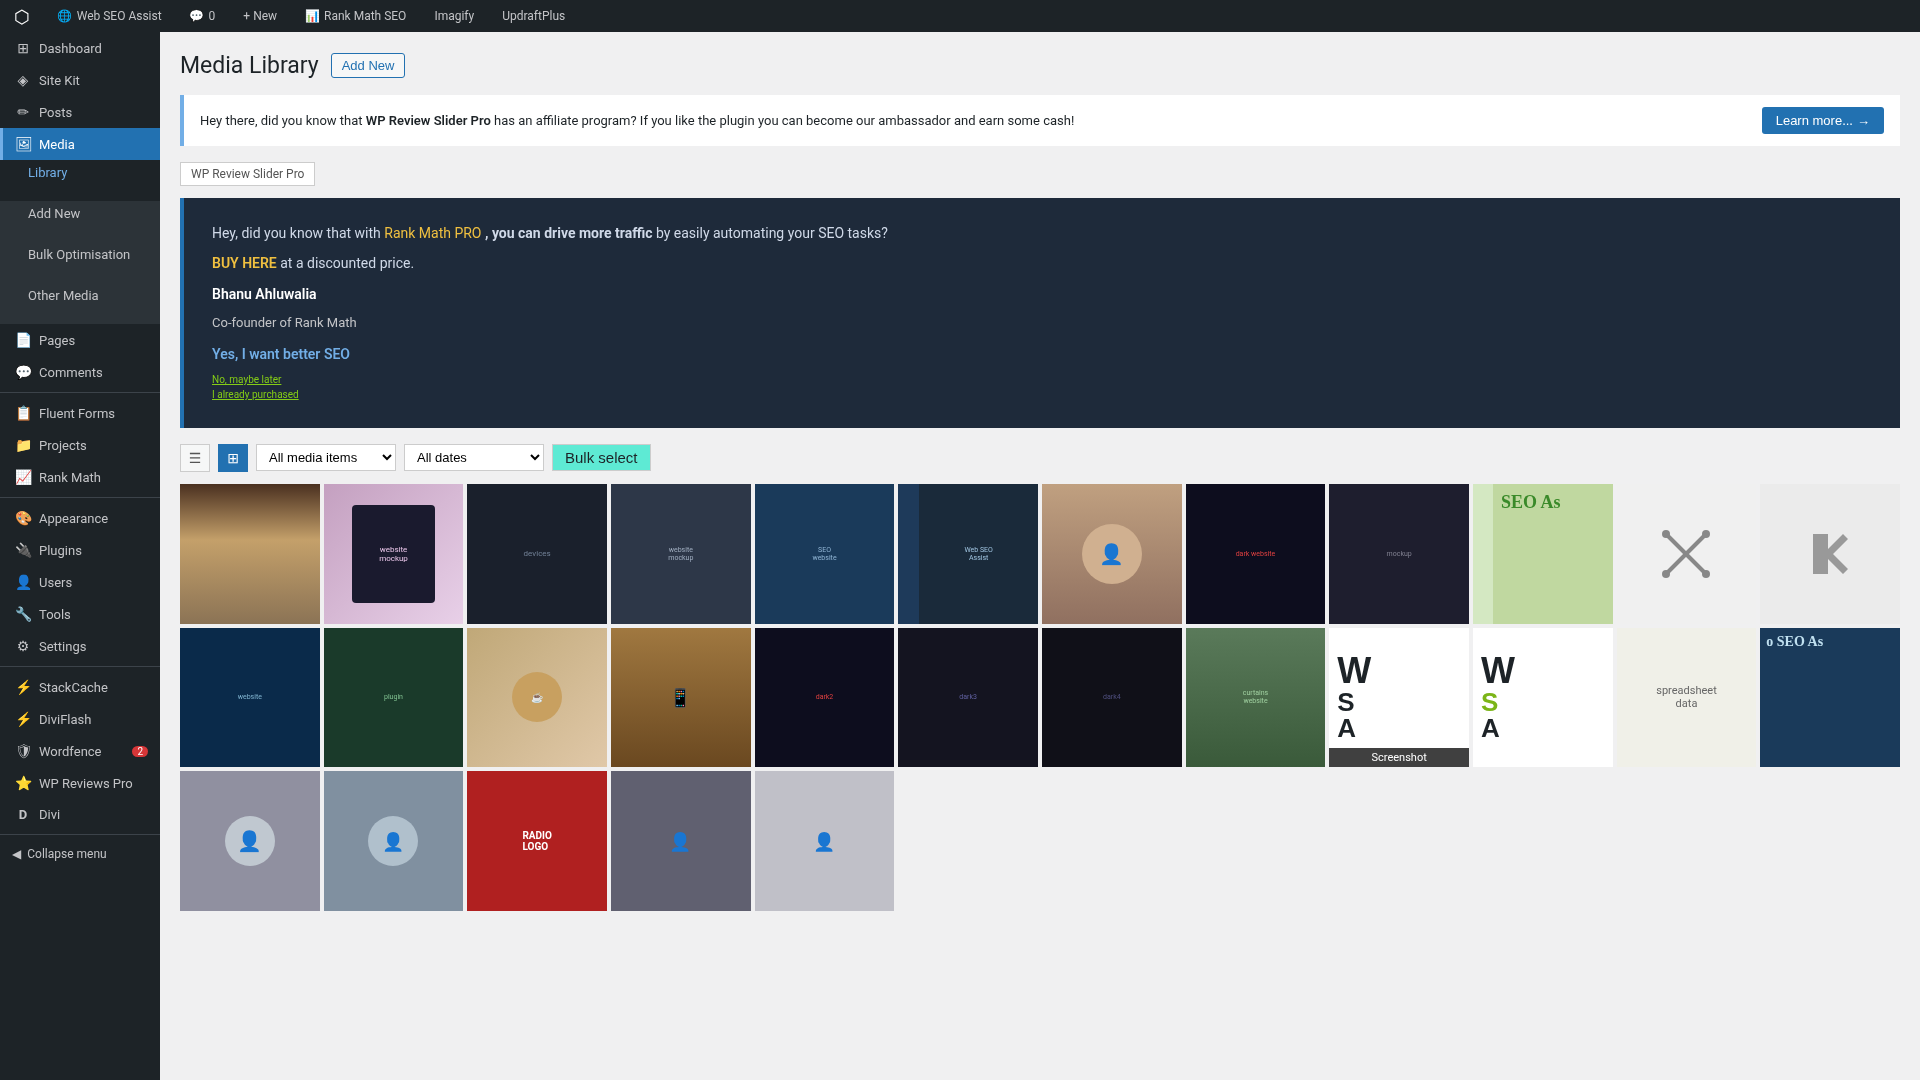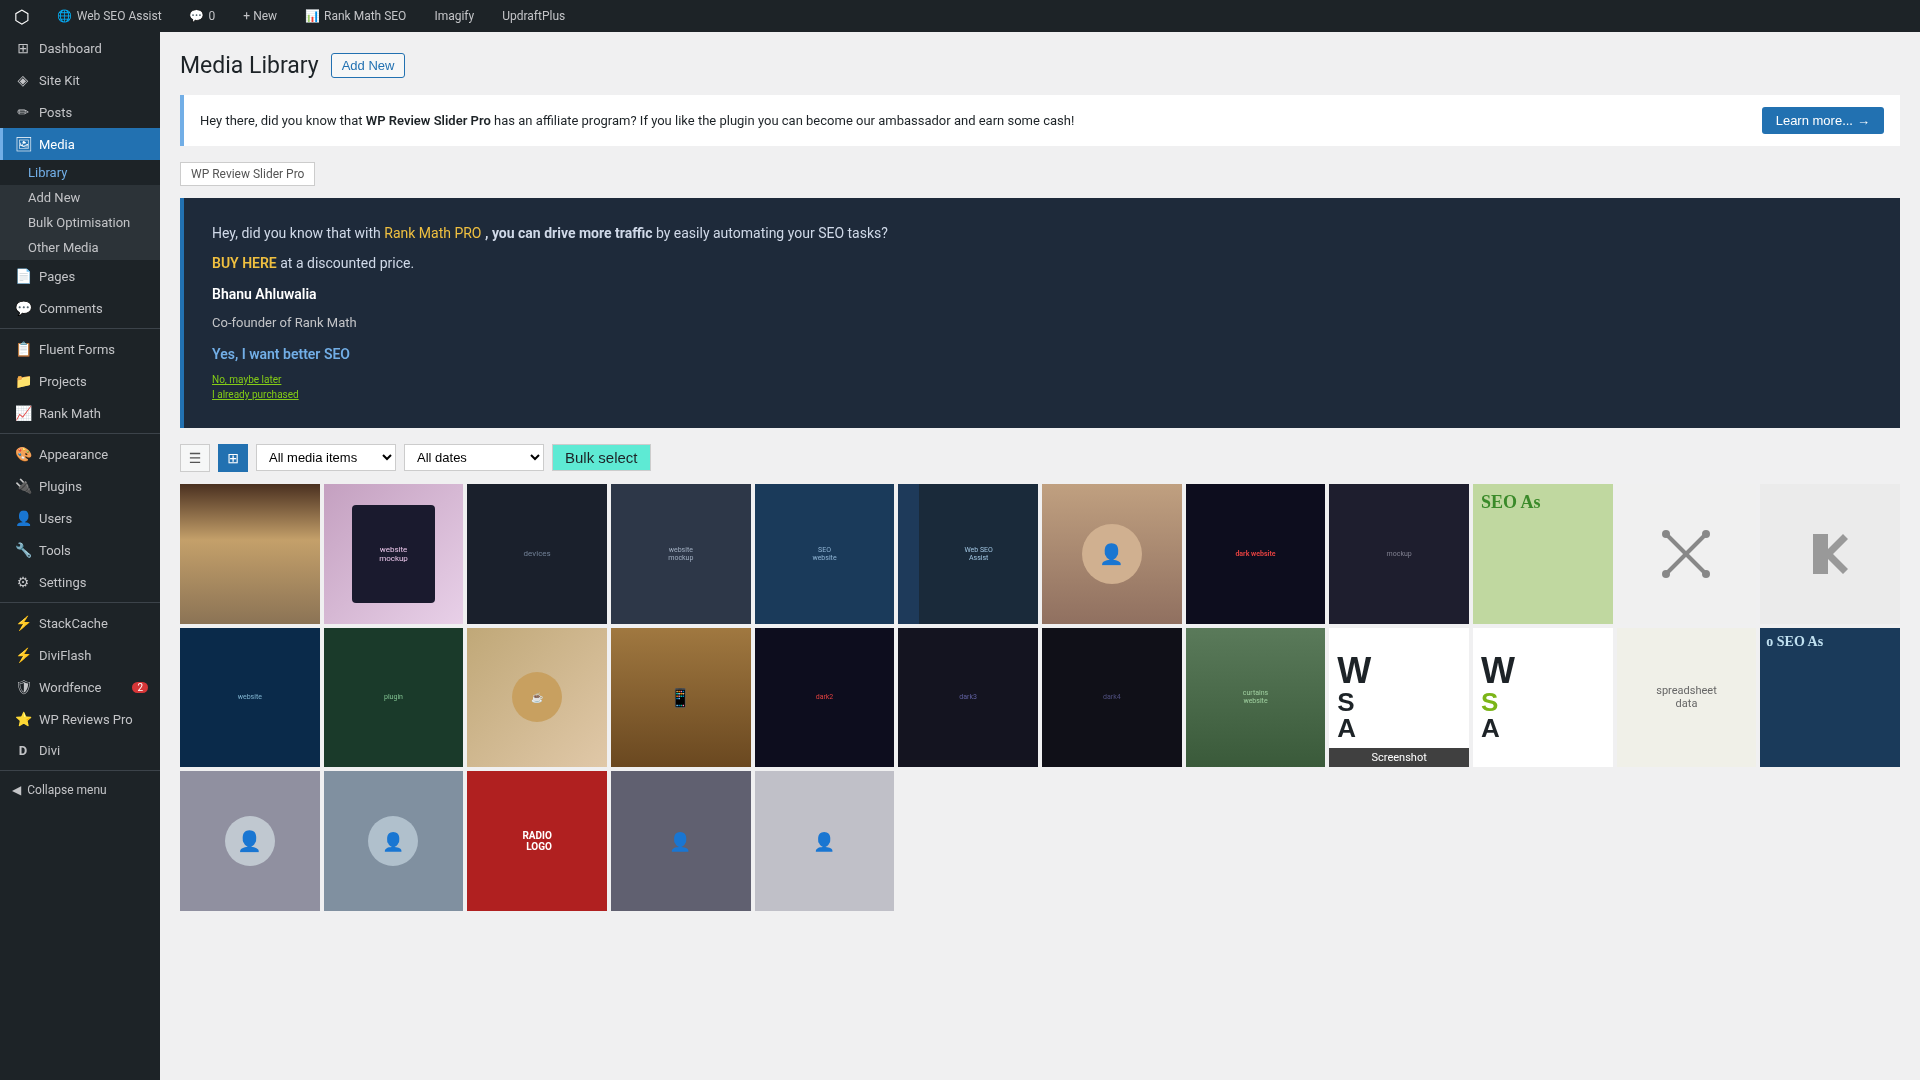--- a/index.html
+++ b/index.html
@@ -40,21 +40,21 @@
       padding: 8px 12px;
       color: #c3c4c7; cursor: pointer; font-size: 13px;
       border-left: 3px solid transparent;
     }
     .menu-item.active { background: #2271b1; color: #fff; border-left-color: #72aee6; }
     .menu-icon { width: 16px; text-align: center; font-size: 14px; }
     .menu-item-label { font-size: 13px; }
 
     
     .submenu { background: #2c3338; }
-    .submenu .menu-item { padding: 5px 12px 5px 28px; font-size: 12px; border-left: none; }
+    .submenu .menu-item { padding: 5px 12px 21px 28px; font-size: 12px; border-left: none; }
     .submenu .menu-item.active { background: #1d2327; color: #72aee6; }
 
     
     .menu-separator { height: 1px; background: #3c434a; margin: 4px 0; }
     .badge-count {
       background: #d63638; color: #fff;
       border-radius: 10px; padding: 0 5px; font-size: 10px;
       margin-left: auto;
     }
 
@@ -386,30 +386,30 @@
           <div style="color:#a0c4e0;font-size:7px;text-align:center;">Web SEO<br>Assist</div>
         </div>
       </div>
       <div class="media-item" style="background:#a08060;">
         <div style="width:100%;height:100%;background:linear-gradient(180deg,#c0a080 0%,#907060 100%);display:flex;align-items:center;justify-content:center;">
           <div style="width:60px;height:60px;background:#d0b090;border-radius:50%;display:flex;align-items:center;justify-content:center;font-size:20px;">👤</div>
         </div>
       </div>
       <div class="media-item" style="background:#1a1a2e;">
         <div style="width:100%;height:100%;background:#0d0d1e;display:flex;align-items:center;justify-content:center;">
-          <div style="color:#e04040;font-size:7px;font-weight:bold;">dark website</div>
+          <div style="color:#e04040;font-size:7px;">dark website</div>
         </div>
       </div>
       <div class="media-item" style="background:#2a2a3a;">
         <div style="width:100%;height:100%;background:#1e1e2e;display:flex;align-items:center;justify-content:center;">
           <div style="color:#808090;font-size:7px;">mockup</div>
         </div>
       </div>
       <div class="media-item" style="background:#d4e8c2;">
-        <div style="width:100%;height:100%;background:#c0d8a0;display:flex;align-items:flex-start;justify-content:flex-start;padding:8px;">
+        <div style="width:100%;height:100%;background:#c0d8a0;display:flex;align-items:flex-start;justify-content:flex-start;padding:8px;margin-left:20px;">
           <div style="font-size:18px;font-weight:bold;color:#3a8a2a;font-family:serif;">SEO As</div>
         </div>
       </div>
 
       <div class="media-item light" style="background:#e8e8e8;">
         <div style="width:100%;height:100%;display:flex;align-items:center;justify-content:center;background:#f0f0f0;">
           <svg width="50" height="50" viewBox="0 0 50 50" fill="none">
             <line x1="5" y1="5" x2="45" y2="45" stroke="#888" stroke-width="4"></line>
             <line x1="45" y1="5" x2="5" y2="45" stroke="#888" stroke-width="4"></line>
             <circle cx="5" cy="5" r="4" fill="#888"></circle>
@@ -497,21 +497,21 @@
           <div style="width:50px;height:50px;background:#c0c8d0;border-radius:50%;display:flex;align-items:center;justify-content:center;font-size:20px;">👤</div>
         </div>
       </div>
       <div class="media-item" style="background:#7090a0;">
         <div style="width:100%;height:100%;background:#8090a0;display:flex;align-items:center;justify-content:center;">
           <div style="width:50px;height:50px;background:#b0c0cc;border-radius:50%;display:flex;align-items:center;justify-content:center;font-size:18px;">👤</div>
         </div>
       </div>
       <div class="media-item" style="background:#c03030;">
         <div style="width:100%;height:100%;background:#b02020;display:flex;align-items:center;justify-content:center;">
-          <div style="color:#fff;font-size:10px;text-align:right;font-weight:bold;">RADIO<br>LOGO</div>
+          <div style="color:#fff;font-size:10px;text-align:left;font-weight:bold;">RADIO<br>LOGO</div>
         </div>
       </div>
       <div class="media-item" style="background:#7070808;">
         <div style="width:100%;height:100%;background:#606070;display:flex;align-items:center;justify-content:center;">
           <div style="color:#c0c0c8;font-size:18px;">👤</div>
         </div>
       </div>
       <div class="media-item" style="background:#b0b0b8;">
         <div style="width:100%;height:100%;background:#c0c0c8;display:flex;align-items:center;justify-content:center;">
           <div style="color:#808088;font-size:18px;">👤</div>

